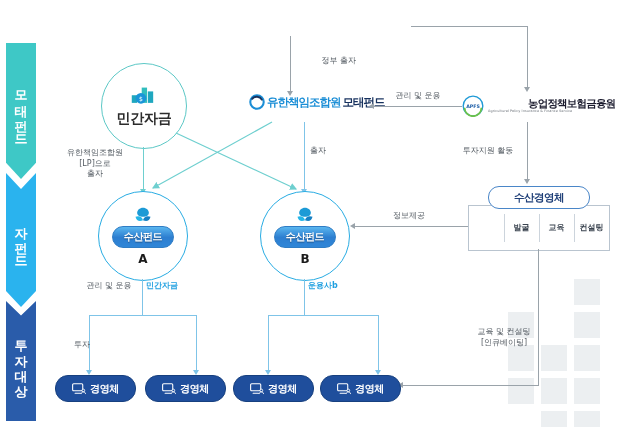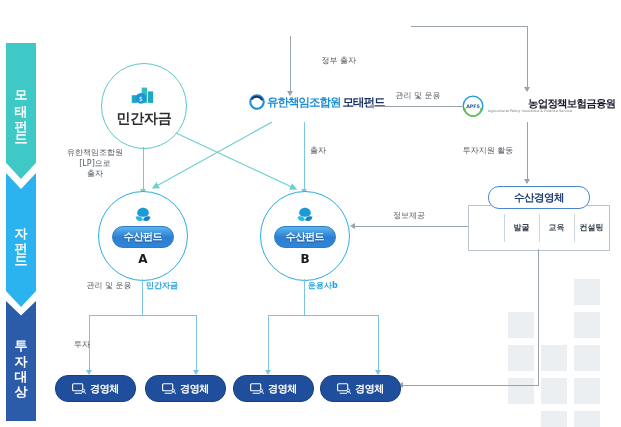--- a/index.html
+++ b/index.html
@@ -244,20 +244,22 @@
     <div class="cell" style="left:105px;width:35px;">컨설팅</div>
     <div class="celldiv" style="left:35px;top:8px;height:28px;"></div>
     <div class="celldiv" style="left:70px;top:8px;height:28px;"></div>
     <div class="celldiv" style="left:105px;top:8px;height:28px;"></div>
   </div>
   <div class="panel-head" style="left:488px;top:186px;width:100px;height:21px;">수산경영체</div>
 
   <div class="ln v" style="left:538px;top:249px;height:136px;"></div>
   <div class="ln h" style="left:403px;top:385px;width:136px;"></div>
   <div class="arw left" style="left:398px;top:382px;"></div>
+  <div class="lbl" style="left:473px;top:327px;width:62px;">교육 및 컨설팅
+[인큐베이팅]</div>
 
   <div class="ln v b" style="left:142px;top:279px;height:36px;"></div>
   <div class="ln h b" style="left:89px;top:315px;width:107px;"></div>
   <div class="ln v b" style="left:89px;top:315px;height:56px;"></div>
   <div class="ln v b" style="left:196px;top:315px;height:56px;"></div>
   <div class="arw down b" style="left:86px;top:370px;"></div>
   <div class="arw down b" style="left:193px;top:370px;"></div>
   <div class="lbl" style="left:78px;top:281px;width:62px;">관리 및 운용</div>
   <div class="lbl blue" style="left:146px;top:281px;width:44px;text-align:left;">민간자금</div>
   <div class="lbl" style="left:64px;top:340px;width:36px;">투자</div>

